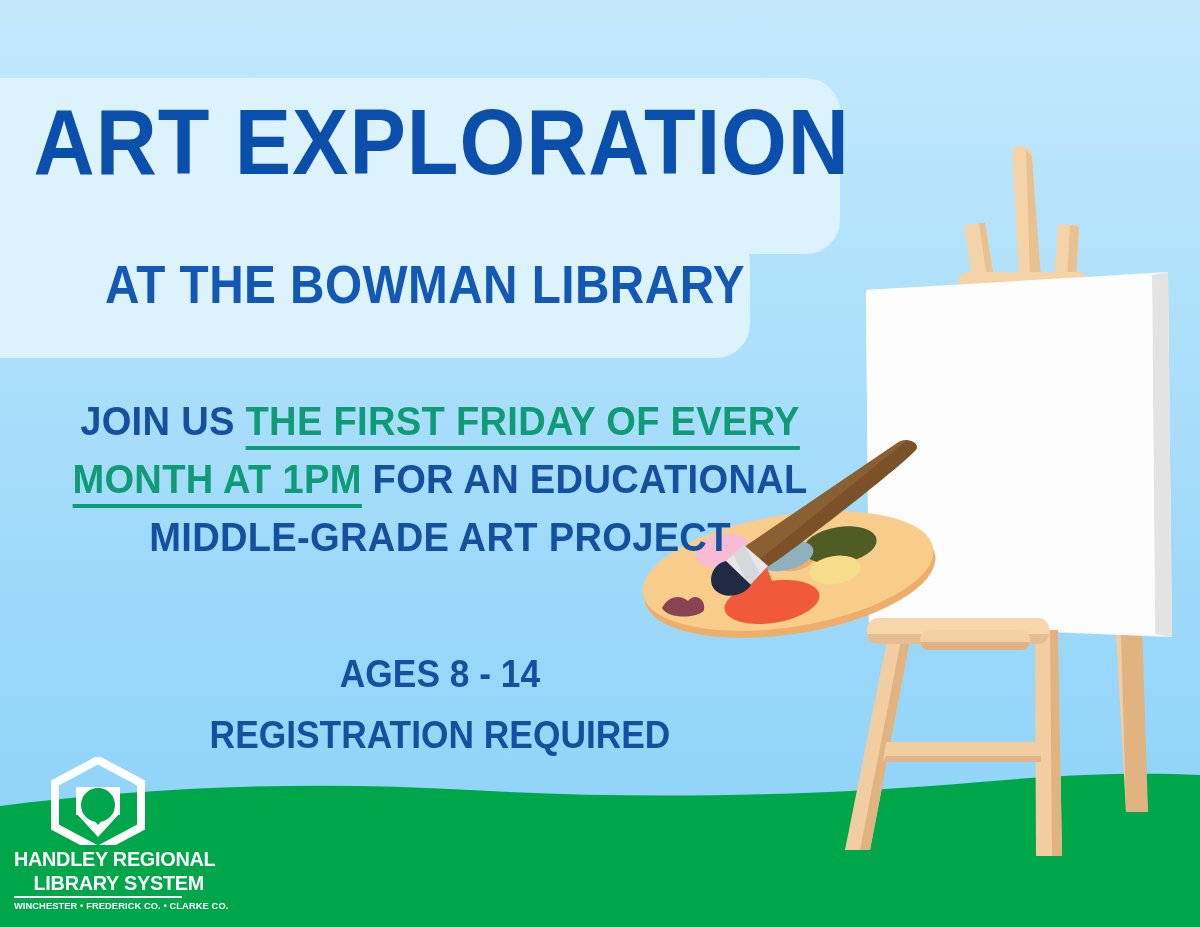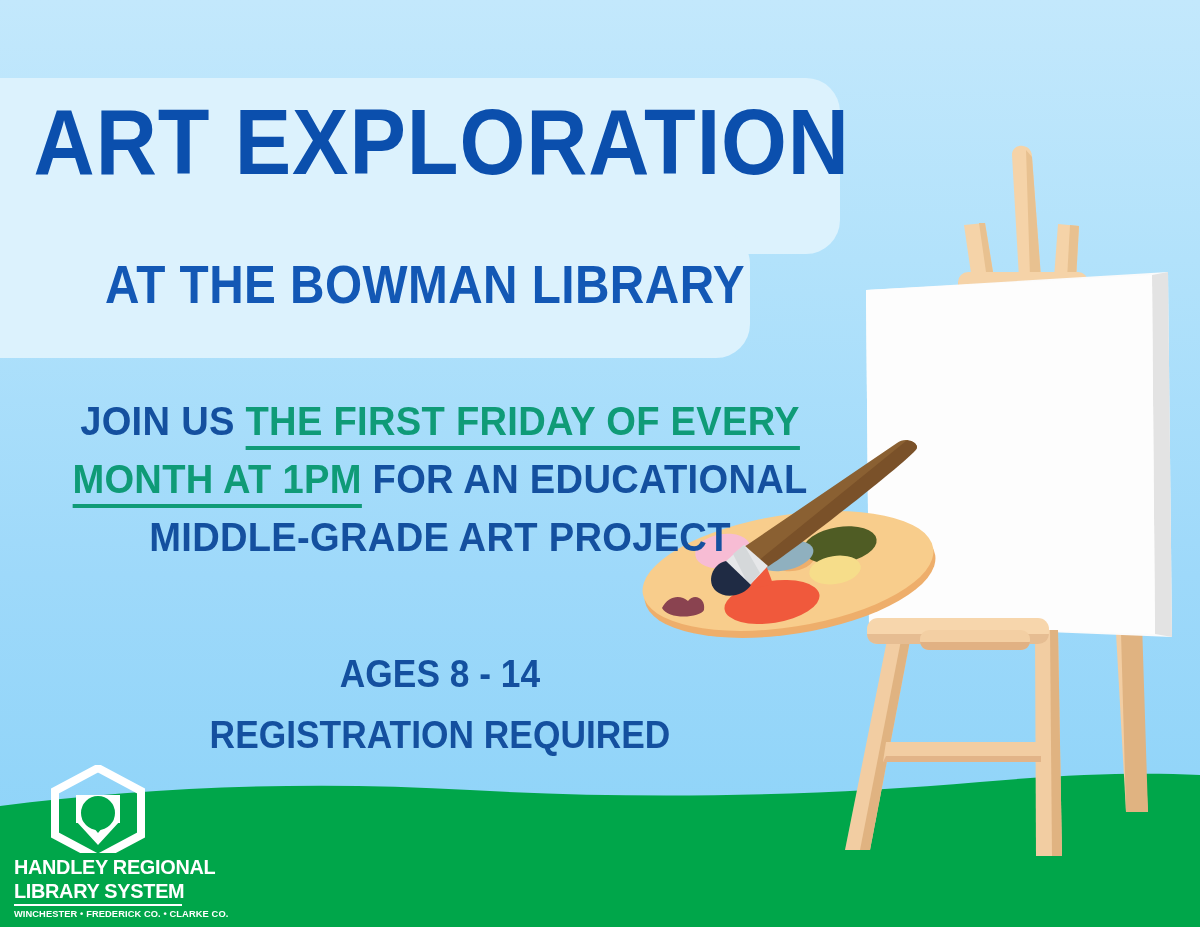--- a/index.html
+++ b/index.html
@@ -120,22 +120,23 @@
     font-weight: 700;
     line-height: 1;
     transform: scaleX(0.93);
     transform-origin: center top;
   }
 
   
   .logo-block {
     position: absolute;
     left: 10px;
-    bottom: 8px;
+    bottom: 16px;
     width: 200px;
+    text-align: right;
   }
   .logo-mark { display: block; margin-left: 38px; }
   .logo-name {
     color: #ffffff;
     font-size: 20.5px;
     font-weight: 700;
     line-height: 0.98;
     letter-spacing: -0.3px;
     margin-top: 4px;
     padding-left: 4px;

